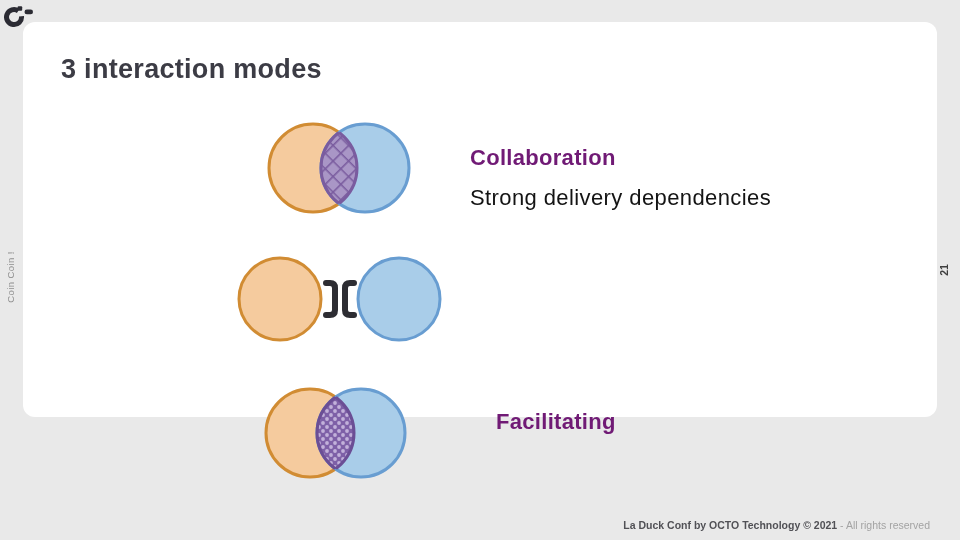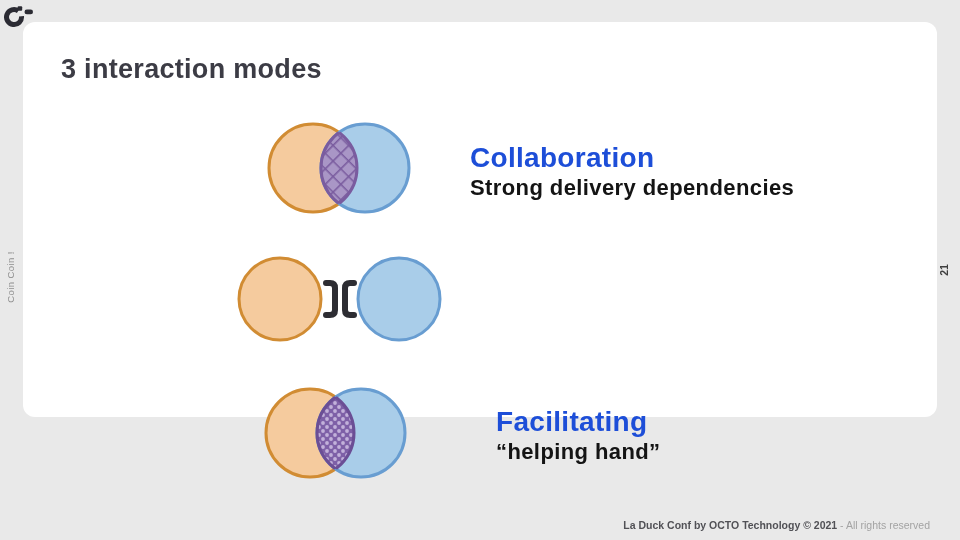--- a/index.html
+++ b/index.html
@@ -18,22 +18,22 @@
     font-size:27px;font-weight:700;color:#3c3c45;letter-spacing:.3px;
   }
   .diagram{position:absolute;}
   .d1{left:240px;top:99px;}
   .d2{left:212px;top:232px;}
   .d3{left:238px;top:363px;}
   .mode-text{position:absolute;}
   .t1{left:447px;top:121px;}
   .t2{left:455px;top:248px;}
   .t3{left:473px;top:385px;}
-  .m-name{font-size:28px;font-weight:700;color:#1d4ed8;letter-spacing:.3px;line-height:29px;}
-  .m-desc{font-size:22px;font-weight:700;color:#141414;letter-spacing:.4px;line-height:29px;margin-top:1px;}
+  .m-name{font-size:22px;font-weight:700;color:#701a75;letter-spacing:.3px;line-height:29px;}
+  .m-desc{font-size:22px;font-weight:400;color:#141414;letter-spacing:.4px;line-height:29px;margin-top:11px;}
   .vtext{
     position:absolute;white-space:nowrap;
     transform:translate(-50%,-50%) rotate(-90deg);
     transform-origin:center;
   }
   .side-note{left:10px;top:277px;font-size:9.5px;color:#8f8f8f;letter-spacing:.4px;}
   .page-number{left:944px;top:270px;font-size:10.5px;color:#3f3f3f;font-weight:700;}
   .footer{
     position:absolute;right:30px;top:519px;font-size:10.5px;white-space:nowrap;
   }
@@ -107,21 +107,20 @@
     <circle cx="100" cy="48" r="44" fill="#a9cde9" stroke="#689dd1" stroke-width="3"></circle>
     <g clip-path="url(#c3a)">
       <circle cx="100" cy="48" r="44" fill="url(#dots)" stroke="#6b4e95" stroke-width="3"></circle>
     </g>
     <g clip-path="url(#c3b)">
       <circle cx="49" cy="48" r="44" fill="none" stroke="#6b4e95" stroke-width="3"></circle>
     </g>
   </svg>
   <div class="mode-text t3">
     <div class="m-name">Facilitating</div>
-    <div class="m-desc">“helping hand”</div>
   </div>
 
 </div>
 
 <div class="vtext side-note">Coin Coin !</div>
 <div class="vtext page-number">21</div>
 
 <div class="footer">
   <span class="main">La Duck Conf by OCTO Technology  © 2021</span><span class="suffix"> - All rights reserved</span>
 </div>

